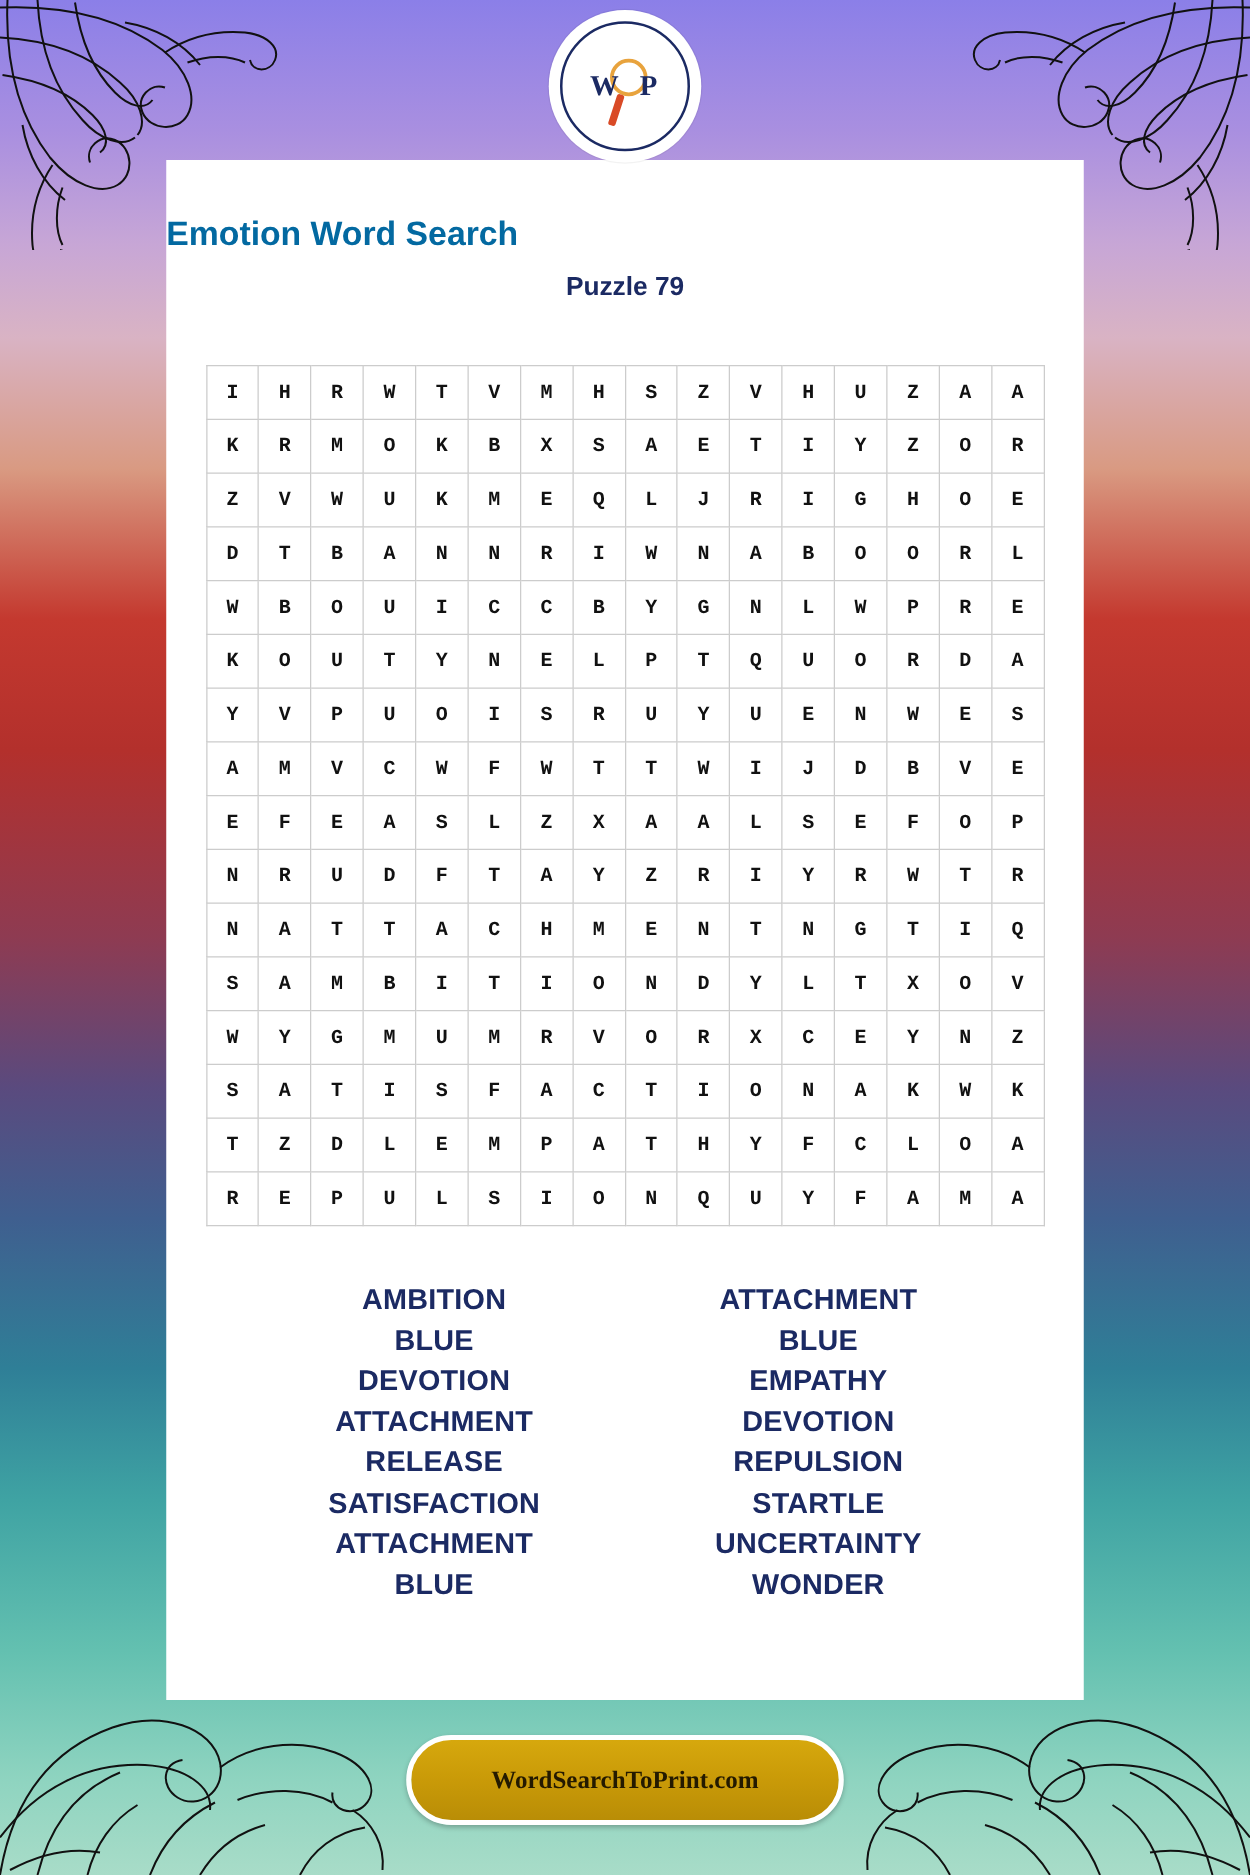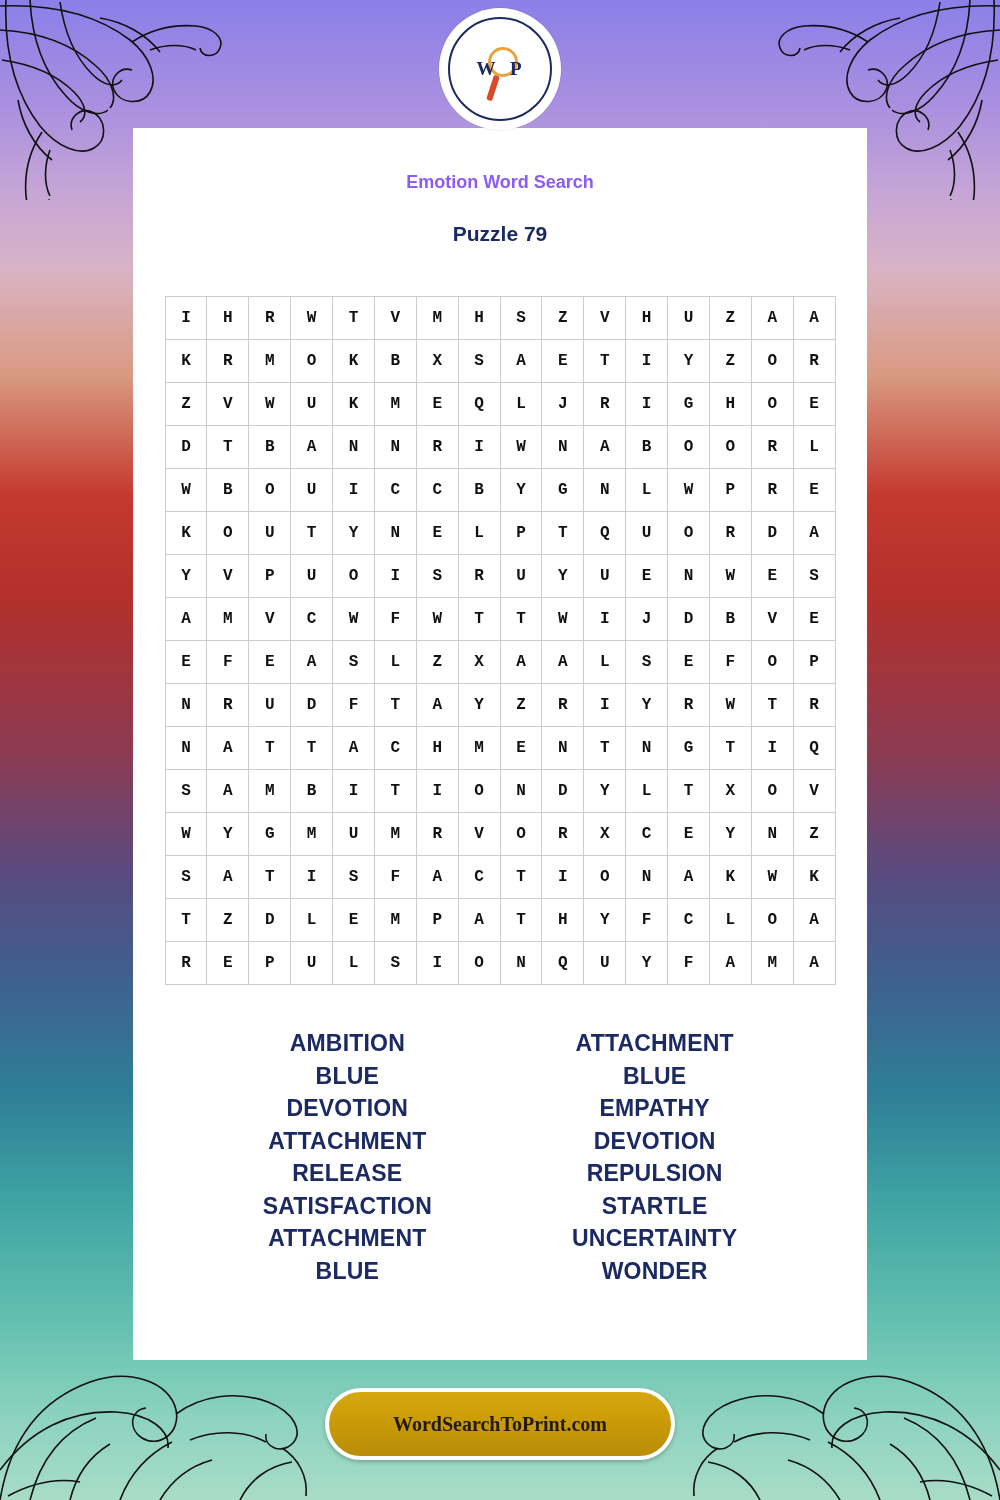--- a/index.html
+++ b/index.html
@@ -72,21 +72,21 @@
     border-radius: 50%;
     border: 2px solid #1b2a63;
     position: relative;
     display: flex;
     align-items: center;
     justify-content: center;
   }
   .logo-letters {
     font-family: "Liberation Serif", serif;
     font-weight: bold;
-    font-size: 19px;
+    font-size: 23px;
     color: #1b2a63;
     letter-spacing: 2px;
     position: relative;
     z-index: 2;
   }
   .logo-letters .mid { color: transparent; }
   .logo-mag {
     position: absolute;
     left: 38px; top: 28px;
     width: 30px; height: 30px;
@@ -100,30 +100,29 @@
     left: 40px; top: 56px;
     width: 6px; height: 26px;
     background: #d94a26;
     transform: rotate(18deg);
     border-radius: 2px;
     z-index: 1;
   }
 
   
   .title {
-    text-align: center;
     margin-top: 44px;
-    font-size: 18px;
+    font-size: 27px;
     font-weight: bold;
-    color: #8b5cf6;
+    color: #0369a1;
     font-family: "Liberation Sans", sans-serif;
   }
   .subtitle {
     text-align: center;
-    margin-top: 29px;
+    margin-top: 15px;
     font-size: 21px;
     font-weight: bold;
     color: #1b2a63;
   }
 
   
   .grid-wrap {
     margin: 50px auto 0 auto;
     width: 671px;
   }

